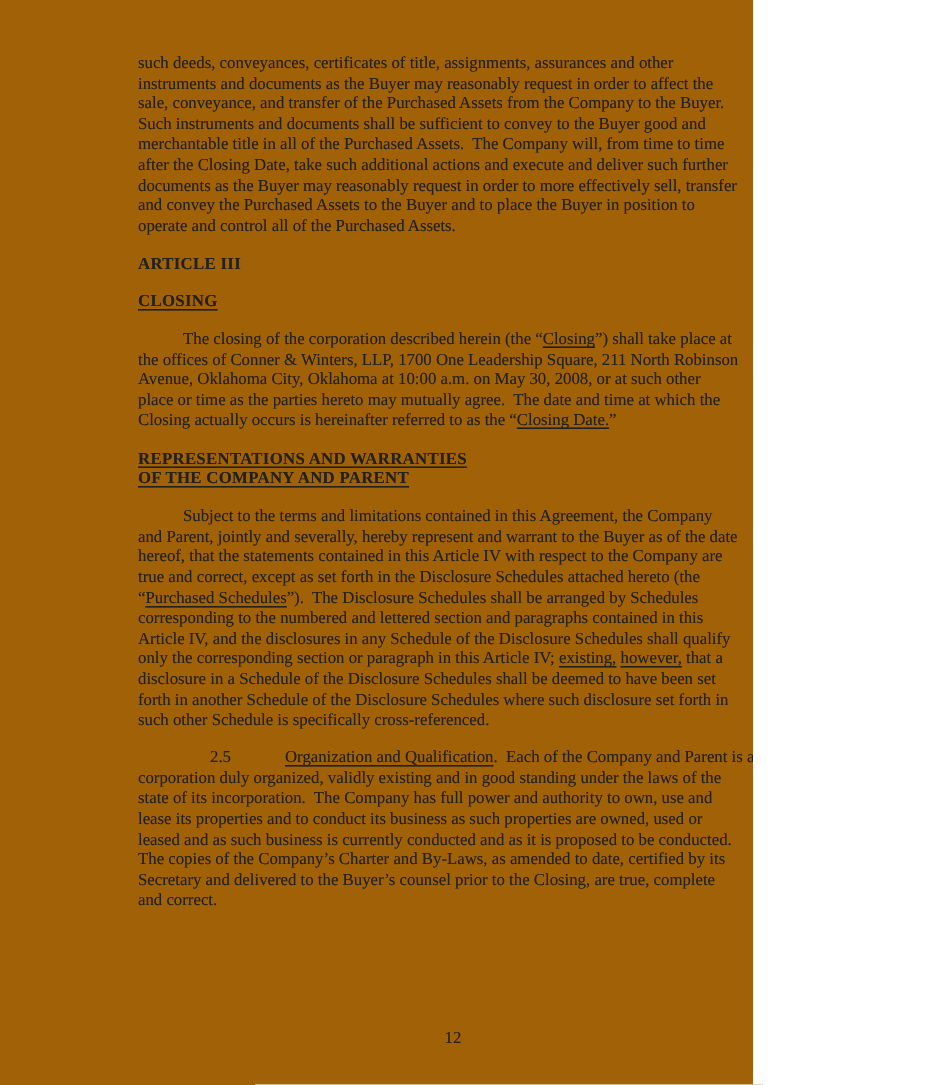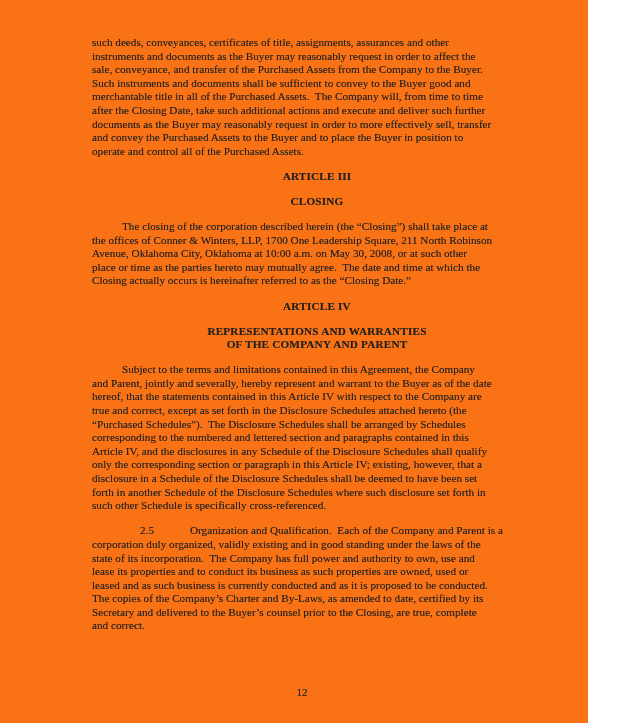--- a/index.html
+++ b/index.html
@@ -2,49 +2,49 @@
 <html><head>
 <meta charset="utf-8">
 <style>
   html, body {
     margin: 0;
     padding: 0;
     background: #ffffff;
   }
   .page {
     position: relative;
-    width: 588px;
+    width: 502px;
     height: 723px;
-    background: #f97316;
+    background: #a16207;
     overflow: hidden;
     font-family: "Liberation Serif", serif;
     color: #222120;
   }
   .text-col {
     position: absolute;
     left: 92px;
     top: 36px;
     width: 458px;
   }
   .block {
     font-size: 11.2px;
     line-height: 13.6px;
     white-space: pre-wrap;
     margin: 0 0 11.5px 0;
     text-shadow: 0 0 0.3px rgba(30,28,26,0.45);
   }
   .block.heading {
-    text-align: center;
+    text-align: left;
     font-weight: bold;
     letter-spacing: 0.2px;
     width: 450px;
   }
   .block.indent1 { text-indent: 30px; }
   .block.indent2 { text-indent: 48px; }
-  .u { text-underline-offset: 2px; }
+  .u { text-decoration: underline; text-underline-offset: 2px; }
   .tab { display: inline-block; width: 36px; }
   .footer {
     position: absolute;
     left: 92px;
     top: 686px;
     width: 420px;
     text-align: center;
     font-size: 11.2px;
     line-height: 13.6px;
     text-shadow: 0 0 0.3px rgba(30,28,26,0.45);
@@ -64,21 +64,20 @@
 documents as the Buyer may reasonably request in order to more effectively sell, transfer
 and convey the Purchased Assets to the Buyer and to place the Buyer in position to
 operate and control all of the Purchased Assets.</span></div>
       <div class="block heading"><span>ARTICLE III</span></div>
       <div class="block heading"><span class="u">CLOSING</span></div>
       <div class="block paragraph indent1"><span>The closing of the corporation described herein (the “</span><span class="u">Closing</span><span>”) shall take place at
 the offices of Conner &amp; Winters, LLP, 1700 One Leadership Square, 211 North Robinson
 Avenue, Oklahoma City, Oklahoma at 10:00 a.m. on May 30, 2008, or at such other
 place or time as the parties hereto may mutually agree.  The date and time at which the
 Closing actually occurs is hereinafter referred to as the “</span><span class="u">Closing Date.</span><span>”</span></div>
-      <div class="block heading"><span>ARTICLE IV</span></div>
       <div class="block heading"><span class="u">REPRESENTATIONS AND WARRANTIES
 OF THE COMPANY AND PARENT</span></div>
       <div class="block paragraph indent1"><span>Subject to the terms and limitations contained in this Agreement, the Company
 and Parent, jointly and severally, hereby represent and warrant to the Buyer as of the date
 hereof, that the statements contained in this Article IV with respect to the Company are
 true and correct, except as set forth in the Disclosure Schedules attached hereto (the
 “</span><span class="u">Purchased Schedules</span><span>”).  The Disclosure Schedules shall be arranged by Schedules
 corresponding to the numbered and lettered section and paragraphs contained in this
 Article IV, and the disclosures in any Schedule of the Disclosure Schedules shall qualify
 only the corresponding section or paragraph in this Article IV; </span><span class="u">existing,</span><span> </span><span class="u">however,</span><span> that a

